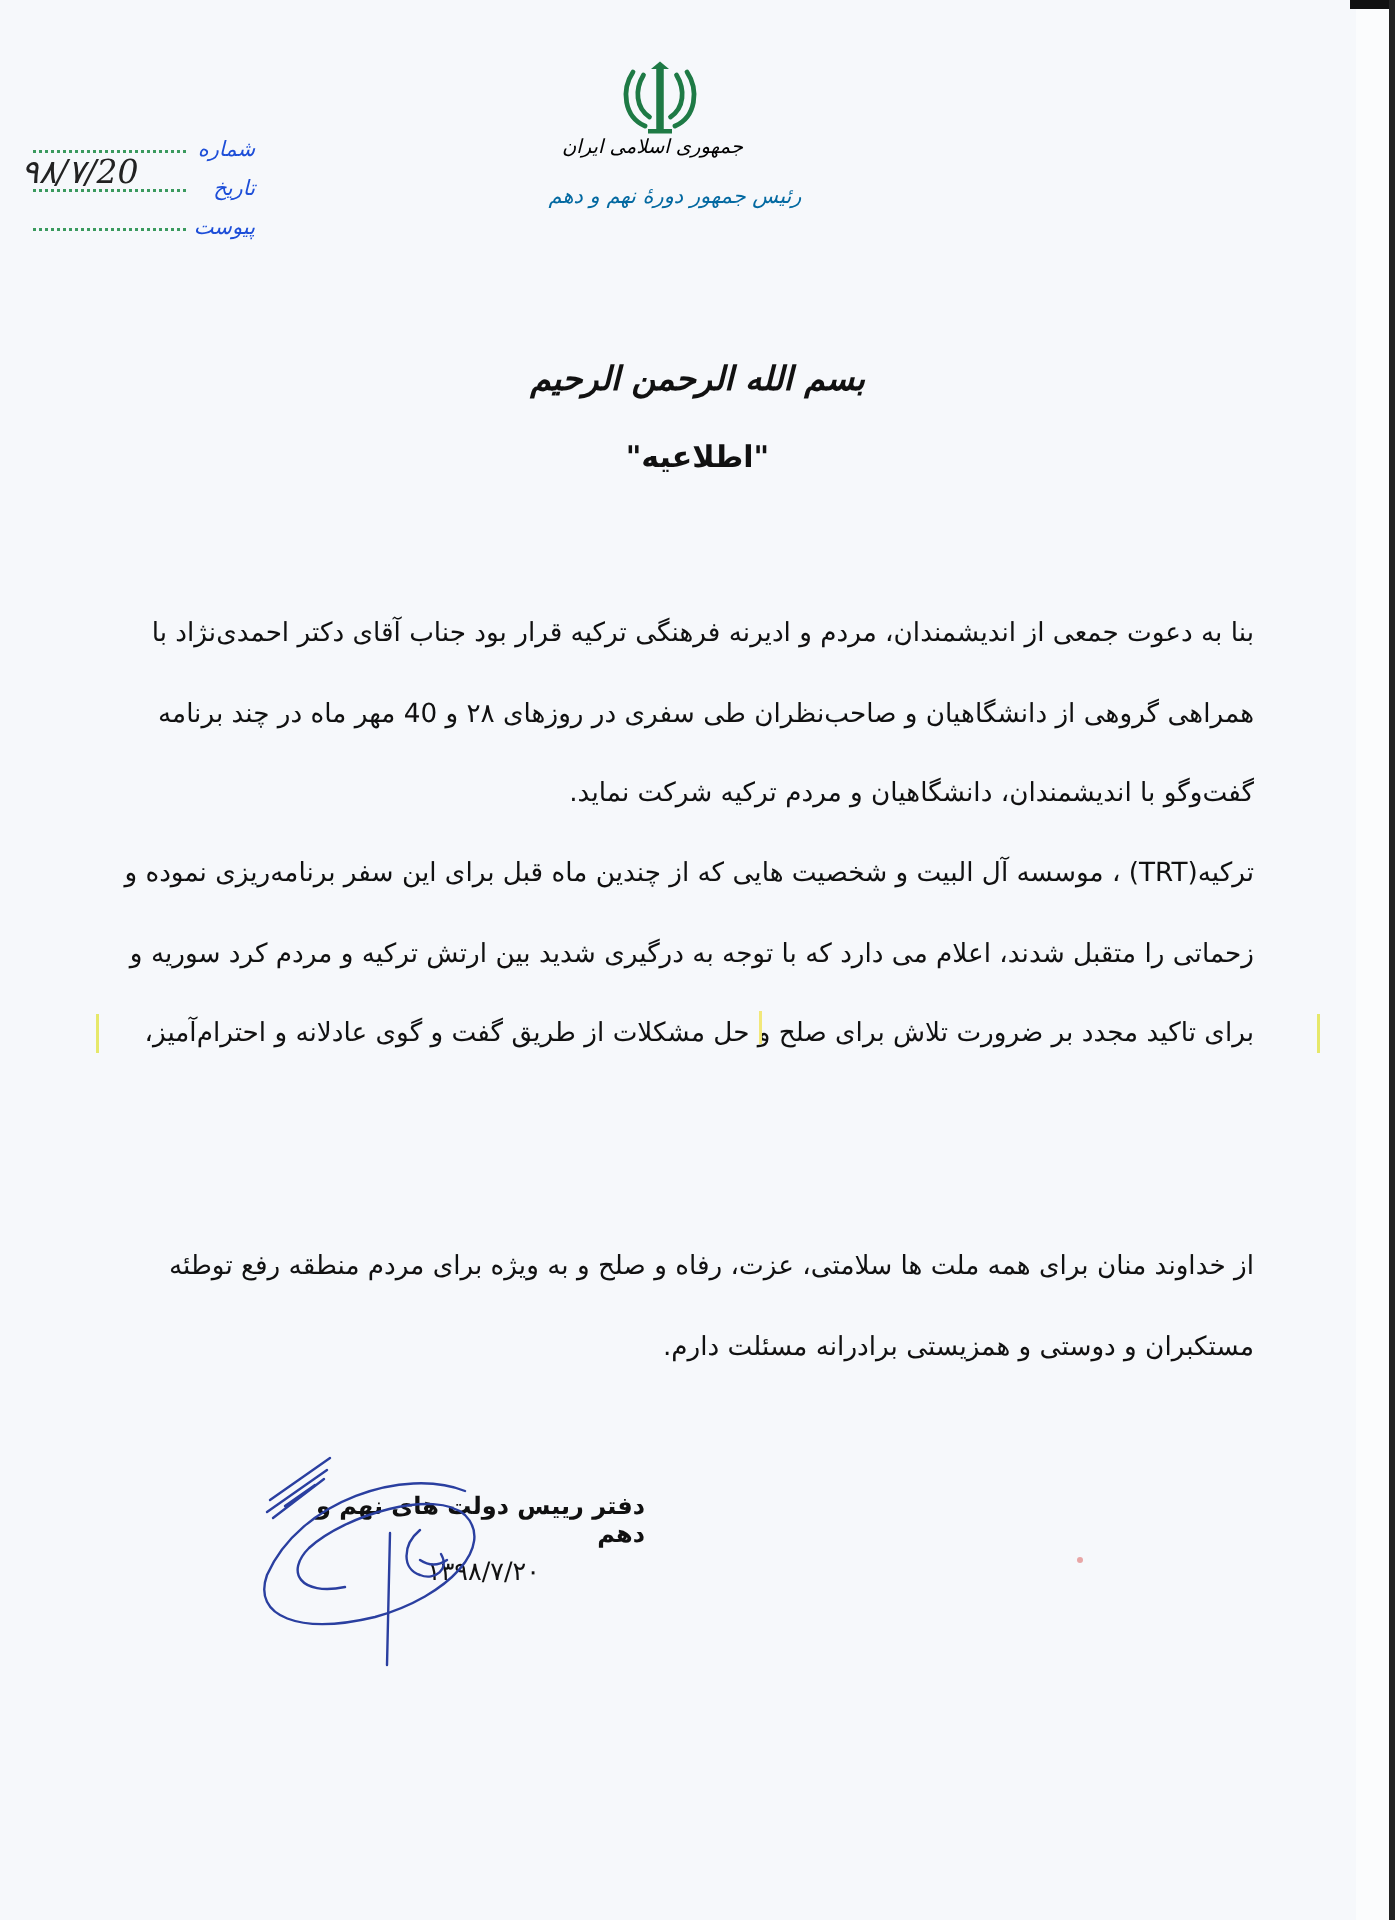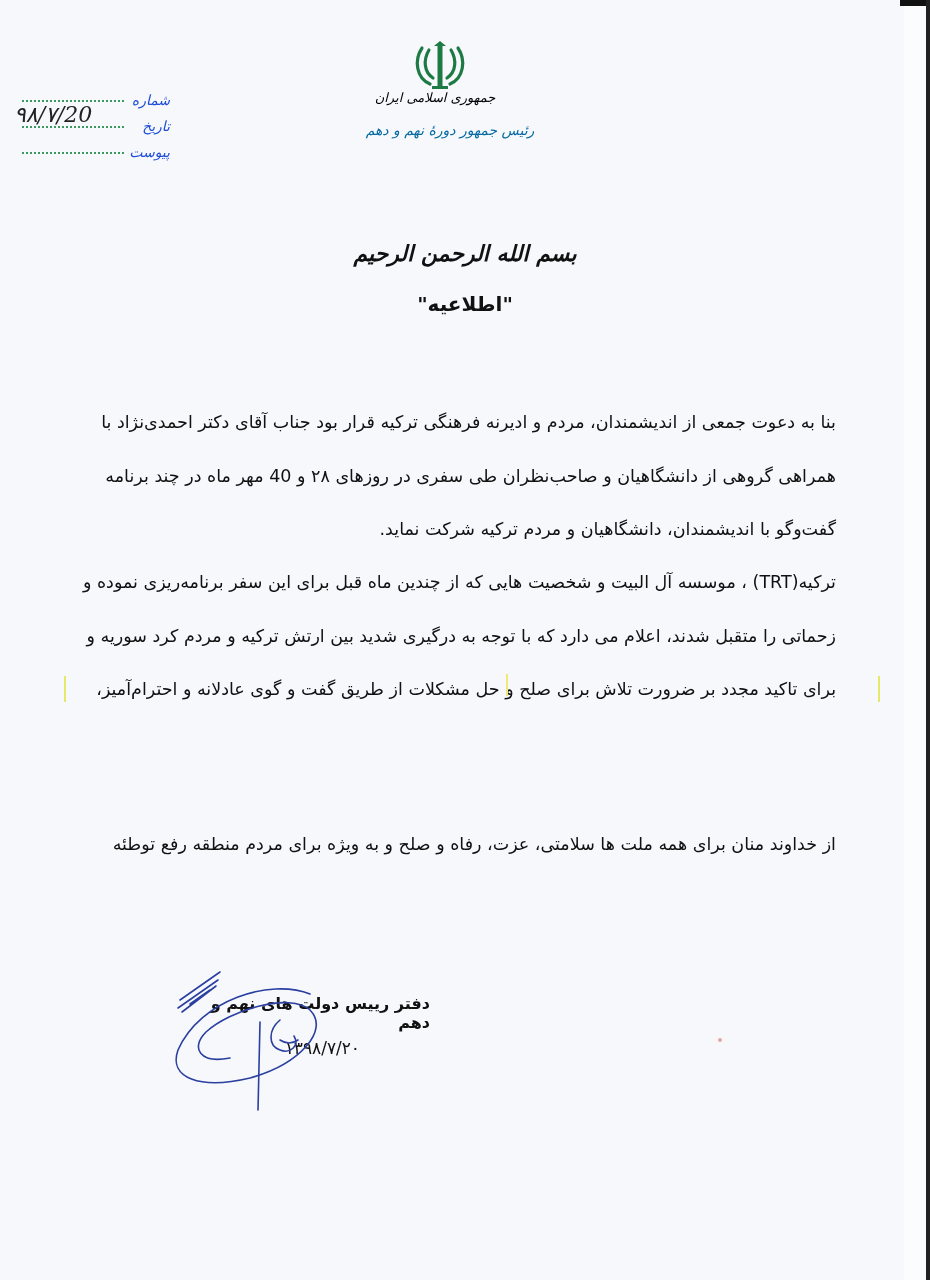--- a/index.html
+++ b/index.html
@@ -126,20 +126,21 @@
   </div>
 
   <div class="body-text p2">
     <span class="line">ترکیه(TRT) ، موسسه آل البیت و شخصیت هایی که از چندین ماه قبل برای این سفر برنامه‌ریزی نموده و</span>
     <span class="line">زحماتی را متقبل شدند، اعلام می دارد که با توجه به درگیری شدید بین ارتش ترکیه و مردم کرد سوریه و</span>
     <span class="line">برای تاکید مجدد بر ضرورت تلاش برای صلح و حل مشکلات از طریق گفت و گوی عادلانه و احترام‌آمیز،</span>
   </div>
 
   <div class="body-text p3">
     <span class="line">از خداوند منان برای همه ملت ها سلامتی، عزت، رفاه و صلح و به ویژه برای مردم منطقه رفع توطئه</span>
+    <span class="line">مستکبران و دوستی و همزیستی برادرانه مسئلت دارم.</span>
   </div>
 
   <div class="sig-office">دفتر رییس دولت های نهم و دهم</div>
   <div class="sig-date">۱۳۹۸/۷/۲۰</div>
 
   <svg class="signature" viewBox="0 0 240 160">
     <g fill="none" stroke="#2a3fa0" stroke-width="1.6" stroke-linecap="round">
       <path d="M60 12 L20 40 M58 20 L18 48 M56 26 L22 52 M50 30 L30 44"></path>
       <path d="M150 34 C110 18 40 40 18 90 C8 118 40 130 90 118 C140 104 170 70 150 50 C130 32 70 50 46 72 C30 88 40 104 70 98"></path>
       <path d="M120 60 C108 70 108 86 120 90 C130 94 140 86 134 76"></path>

